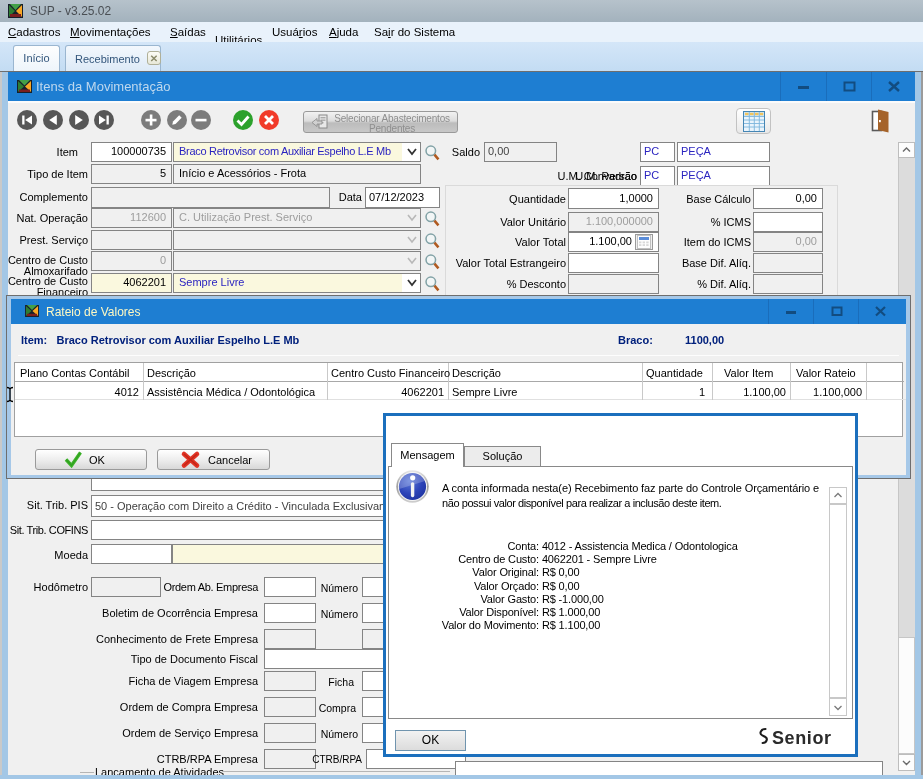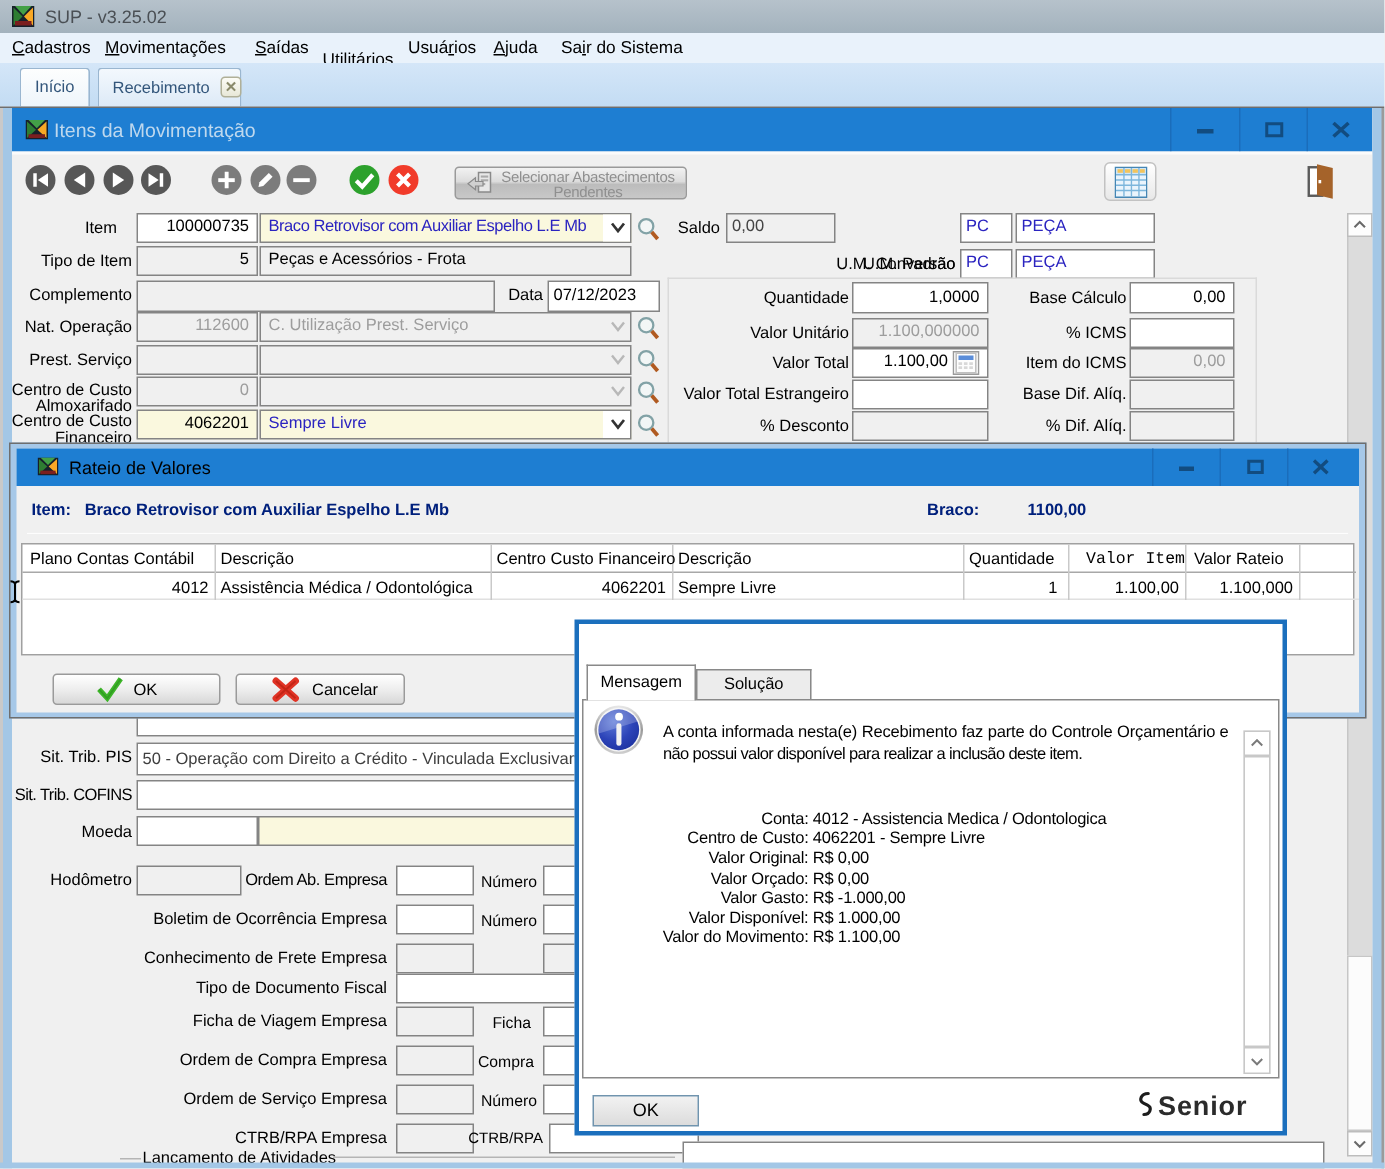--- a/index.html
+++ b/index.html
@@ -185,21 +185,21 @@
   <div class="abs" style="left:402px;top:143px;width:18px;height:18px;background:#fff;"></div>
   <svg class="abs" style="left:406px;top:147px;" width="12" height="10" viewBox="0 0 12 10">
       <path d="M2 2 L6 7 L10 2" stroke="#333" stroke-width="1.8" fill="none"></path>
     </svg>
   <svg class="mag" style="left:424px;top:144px;" viewBox="0 0 18 20">
       <circle cx="7" cy="8" r="5.6" fill="#f2f6f6" stroke="#82a2a6" stroke-width="1.8"></circle>
       <line x1="11.3" y1="12.5" x2="16" y2="18" stroke="#b05a20" stroke-width="3"></line>
     </svg>
 
   <div class="f dis2 rt" style="left:91px;top:164px;width:81px;">5</div>
-  <div class="f dis2" style="left:173px;top:164px;width:248px;padding-left:5px;">Peças e Acessórios - Frota</div>
+  <div class="f dis2" style="left:173px;top:164px;width:248px;padding-left:5px;">Início e Acessórios - Frota</div>
 
   <div class="f dis" style="left:91px;top:187px;width:239px;height:21px;"></div>
   <div class="lab" style="left:320px;top:191px;width:42px;">Data</div>
   <div class="f" style="left:365px;top:187px;width:75px;height:21px;line-height:19px;">07/12/2023</div>
 
   <div class="f dis rt" style="left:91px;top:208px;width:81px;">112600</div>
   <div class="f dis" style="left:173px;top:208px;width:248px;padding-left:5px;">C. Utilização Prest. Serviço</div>
   <svg class="abs" style="left:406px;top:213px;" width="12" height="10" viewBox="0 0 12 10">
       <path d="M2 2 L6 7 L10 2" stroke="#b8b8b8" stroke-width="1.6" fill="none"></path>
     </svg>
@@ -333,21 +333,21 @@
 <div id="rateio" class="abs" style="left:6px;top:295px;width:905px;height:184px;background:#a6c8e8;border:1px solid #6e6e6e;z-index:10;">
   <div class="abs" style="left:4px;top:3px;width:895px;height:176px;background:#F0F0F0;">
     <div class="abs" style="left:0;top:0;width:895px;height:25px;background:#1e7ed2;">
       <svg class="abs" style="left:14px;top:6px;" width="14" height="12" viewBox="0 0 15 13">
         <rect x="0" y="0" width="15" height="13" fill="#17202a"></rect>
         <path d="M1 1 L7 6.5 L1 12 Z" fill="#2e7d32"></path>
         <path d="M14 1 L8 6.5 L14 12 Z" fill="#f9a825"></path>
         <path d="M2 0 L7.5 5.5 L13 0 Z" fill="#43a047"></path>
         <rect x="2" y="9.5" width="11" height="2.5" fill="#7b1f1f"></rect>
       </svg>
-      <span class="abs" style="left:35px;top:6px;font-size:12px;color:#000000;">Rateio de Valores</span>
+      <span class="abs" style="left:35px;top:6px;font-size:12px;color:#fef9c3;">Rateio de Valores</span>
       <div class="wbtn" style="left:757px;width:45px;"><svg width="45" height="25">
             <rect x="17" y="12" width="10" height="3" fill="#124c80"></rect>
           </svg></div>
       <div class="wbtn" style="left:802px;width:45px;"><svg width="45" height="25">
             <rect x="18.5" y="8.5" width="9" height="7.5" fill="none" stroke="#124c80" stroke-width="2"></rect>
           </svg></div>
       <div class="wbtn" style="left:847px;width:44px;"><svg width="44" height="25">
             <path d="M17 8 L26 16.5 M26 8 L17 16.5" stroke="#124c80" stroke-width="2.2"></path>
           </svg></div>
     </div>
@@ -364,21 +364,21 @@
       <div class="abs" style="left:433px;top:0;width:1px;height:37px;background:#c9c9c9;"></div>
       <div class="abs" style="left:627px;top:0;width:1px;height:37px;background:#c9c9c9;"></div>
       <div class="abs" style="left:697px;top:0;width:1px;height:37px;background:#c9c9c9;"></div>
       <div class="abs" style="left:775px;top:0;width:1px;height:37px;background:#c9c9c9;"></div>
       <div class="abs" style="left:851px;top:0;width:1px;height:37px;background:#c9c9c9;"></div>
       <div class="abs" style="left:5px;top:4px;">Plano Contas Contábil</div>
       <div class="abs" style="left:132px;top:4px;">Descrição</div>
       <div class="abs" style="left:316px;top:4px;">Centro Custo Financeiro</div>
       <div class="abs" style="left:437px;top:4px;">Descrição</div>
       <div class="abs" style="left:631px;top:4px;">Quantidade</div>
-      <div class="abs" style="left:709px;top:4px;font-family:Liberation Mono, monospace;">Valor Item</div>
+      <div class="abs" style="left:709px;top:4px;">Valor Item</div>
       <div class="abs" style="left:781px;top:4px;">Valor Rateio</div>
       <div class="abs" style="left:0;top:23px;width:124px;text-align:right;">4012</div>
       <div class="abs" style="left:132px;top:23px;">Assistência Médica / Odontológica</div>
       <div class="abs" style="left:316px;top:23px;width:113px;text-align:right;">4062201</div>
       <div class="abs" style="left:437px;top:23px;">Sempre Livre</div>
       <div class="abs" style="left:560px;top:23px;width:130px;text-align:right;">1</div>
       <div class="abs" style="left:640px;top:23px;width:131px;text-align:right;">1.100,00</div>
       <div class="abs" style="left:720px;top:23px;width:127px;text-align:right;">1.100,000</div>
     </div>
 

